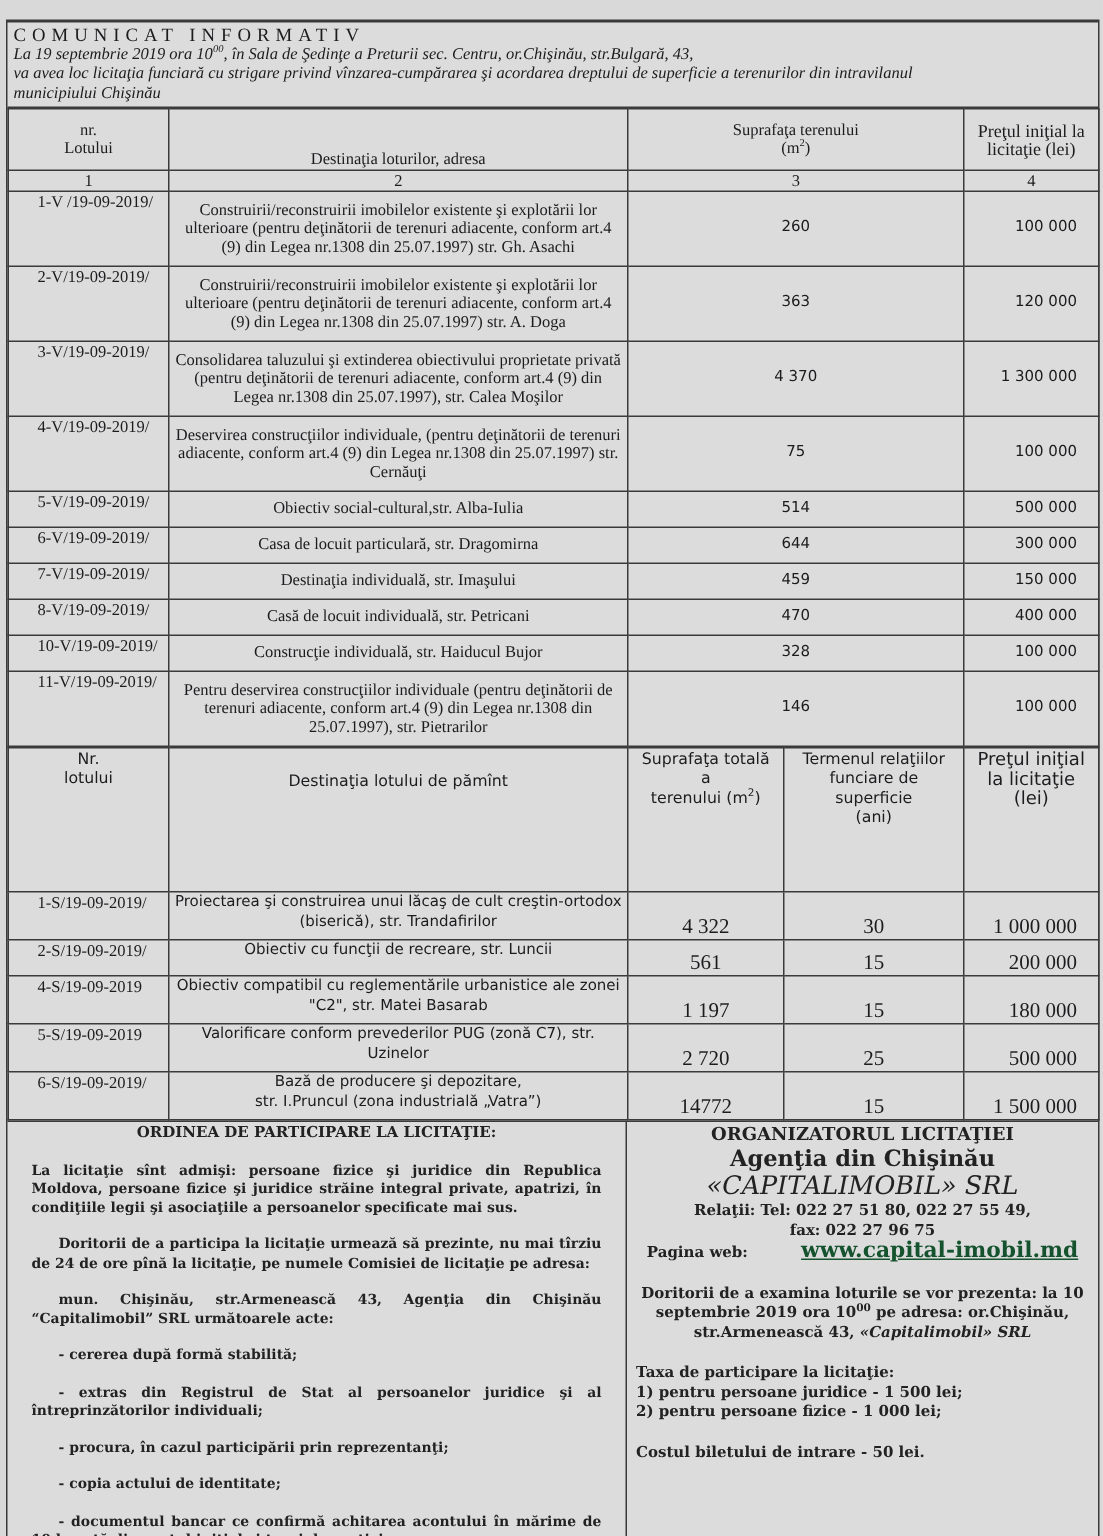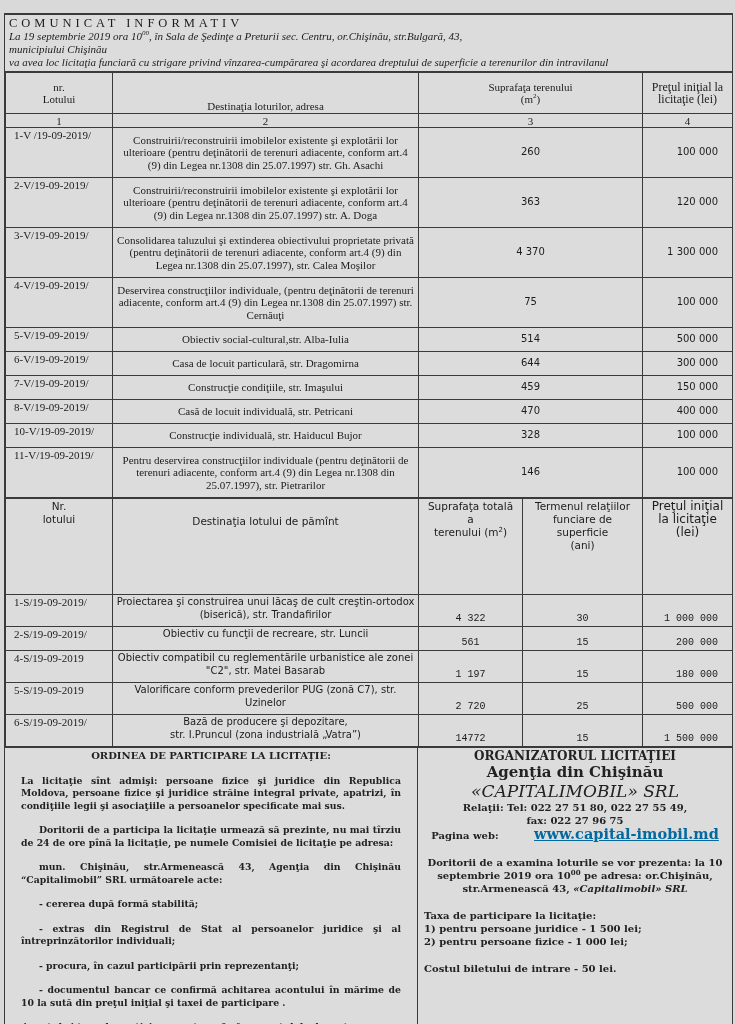--- a/index.html
+++ b/index.html
@@ -16,26 +16,26 @@
   }
   .title-block { text-align: left; padding: 1px 4px 2px 4px; border-bottom: 1px solid #3a3a3a; }
   .title { font-size: 12.5px; letter-spacing: 4px; font-weight: normal; line-height: 14px; }
   .subtitle { font-size: 11px; font-style: italic; line-height: 13px; }
   .subtitle sup { font-size: 7px; }
   table { border-collapse: collapse; width: 100%; table-layout: fixed; }
   td, th {
     border: 1px solid #3a3a3a; font-size: 11px; line-height: 12.5px;
     text-align: center; vertical-align: middle; padding: 1px 3px; font-weight: normal;
   }
-  .t1 td.lot, .t2 td.lot { text-align: left; vertical-align: top; padding-left: 8px; }
+  .t1 td.lot, .t2 td.lot { text-align: left; vertical-align: top; padding-left: 19px; }
   .t1 th { height: 38px; }
   .t1 .numrow td { height: 13px; line-height: 12px; padding: 0; }
   sup { font-size: 7px; line-height: 0; }
   .t2 th { height: 78px; font-family: "DejaVu Sans", sans-serif; font-size: 10.5px; line-height: 13px; }
-  .t2 td { font-family: Liberation Mono, monospace; font-size: 10px; line-height: 12.5px; }
+  .t2 td { font-family: Liberation Serif, serif; font-size: 14px; line-height: 12.5px; }
   .t2 td.lot { font-family: "Liberation Serif", serif; font-size: 11px; }
   .t2 td.bottom { vertical-align: bottom; }
   .bottom-grid { display: flex; border-top: 1px solid #3a3a3a; }
   .left-box {
     width: 404px; border-right: 1px solid #3a3a3a; padding: 2px 4px 3px 4px;
     font-family: "DejaVu Serif", serif; font-size: 9.3px; line-height: 12.5px; font-weight: bold; color: #222;
   }
   .left-box .head { text-align: center; font-size: 10px; }
   .left-box p { margin: 12px; text-align: justify; }
   .left-box .ind { text-indent: 18px; }
@@ -51,22 +51,22 @@
   .web { font-size: 14.5px; text-decoration: underline; }
   .gap { height: 14px; }
 </style>
 </head>
 <body>
 
 <div class="page">
   <div class="title-block">
     <div class="title">COMUNICAT INFORMATIV</div>
     <div class="subtitle"><span>La 19  septembrie 2019 ora 10</span><sup>00</sup><span>, în Sala de Şedinţe a Preturii sec. Centru, or.Chişinău, str.Bulgară, 43,</span></div>
+    <div class="subtitle">va avea loc licitaţia funciară cu strigare privind vînzarea-cumpărarea  şi acordarea dreptului de superficie a terenurilor din intravilanul</div>
     <div class="subtitle">municipiului Chişinău</div>
-    <div class="subtitle">va avea loc licitaţia funciară cu strigare privind vînzarea-cumpărarea  şi acordarea dreptului de superficie a terenurilor din intravilanul</div>
   </div>
 
   <table class="t1">
     <colgroup>
         <col style="width:107px">
         <col style="width:306px">
         <col style="width:224px">
         <col style="width:90px">
       </colgroup>
     <thead>
@@ -116,21 +116,21 @@
           <td style="font-family: &quot;DejaVu Sans&quot;, sans-serif; font-size: 10px; text-align: right; padding-right: 14px;">500 000</td>
         </tr>
         <tr style="height: 24px;">
           <td class="lot">6-V/19-09-2019/</td>
           <td>Casa de locuit particulară, str. Dragomirna</td>
           <td style="font-family: &quot;DejaVu Sans&quot;, sans-serif; font-size: 10px;">644</td>
           <td style="font-family: &quot;DejaVu Sans&quot;, sans-serif; font-size: 10px; text-align: right; padding-right: 14px;">300 000</td>
         </tr>
         <tr style="height: 24px;">
           <td class="lot">7-V/19-09-2019/</td>
-          <td>Construcţie condiţiile, str. Imaşului</td>
+          <td>Destinaţia individuală, str. Imaşului</td>
           <td style="font-family: &quot;DejaVu Sans&quot;, sans-serif; font-size: 10px;">459</td>
           <td style="font-family: &quot;DejaVu Sans&quot;, sans-serif; font-size: 10px; text-align: right; padding-right: 14px;">150 000</td>
         </tr>
         <tr style="height: 24px;">
           <td class="lot">8-V/19-09-2019/</td>
           <td>Casă de locuit individuală, str. Petricani</td>
           <td style="font-family: &quot;DejaVu Sans&quot;, sans-serif; font-size: 10px;">470</td>
           <td style="font-family: &quot;DejaVu Sans&quot;, sans-serif; font-size: 10px; text-align: right; padding-right: 14px;">400 000</td>
         </tr>
         <tr style="height: 24px;">
@@ -211,32 +211,33 @@
 
   <div class="bottom-grid">
     <div class="left-box">
       <div class="head">ORDINEA DE PARTICIPARE LA LICITAŢIE:</div>
       <p>La licitaţie sînt admişi: persoane fizice şi juridice din Republica Moldova, persoane fizice şi juridice străine integral private, apatrizi,  în condiţiile legii şi asociaţiile a persoanelor specificate mai sus.</p>
       <p class="ind">Doritorii de a participa la licitaţie urmează să prezinte, nu mai tîrziu de 24 de ore pînă la licitaţie, pe numele Comisiei de licitaţie pe adresa:</p>
       <p class="ind">mun. Chişinău, str.Armenească 43, Agenţia din Chişinău “Capitalimobil” SRL următoarele acte:</p>
       <p class="ind">-  cererea după formă stabilită;</p>
       <p class="ind">-  extras din Registrul de Stat al persoanelor juridice şi al întreprinzătorilor individuali;</p>
       <p class="ind">- procura, în cazul participării prin reprezentanţi;</p>
+      <p class="ind">- copia actului de identitate;</p>
       <p class="ind">-  documentul bancar ce confirmă achitarea acontului în mărime de 10 la sută din preţul iniţial şi taxei de participare .</p>
       <p class="ital">Acontul şi taxa de participare se transferă pe contul de decontare:</p>
       <p class="ital" style="margin-top:0">BC „Victoriabank”S.A., fil.nr.17 Chişinău  Cod OIF VICBMD2X457</p>
 
     </div>
     <div class="right-box">
       <div class="c org-title">ORGANIZATORUL LICITAŢIEI</div>
       <div class="c agency">Agenţia din Chişinău</div>
       <div class="c brand">«CAPITALIMOBIL» SRL</div>
       <div class="c">Relaţii:   Tel:  022 27 51 80, 022 27 55 49,</div>
       <div class="c">fax: 022 27 96 75</div>
-      <div class="c"><span>Pagina web: </span><a class="web" style="color:#0369a1;margin-left:32px;">www.capital-imobil.md</a></div>
+      <div class="c"><span>Pagina web: </span><a class="web" style="color:#14532d;margin-left:32px;">www.capital-imobil.md</a></div>
       <div class="gap"></div>
       <div class="c"><span>Doritorii de a examina loturile se vor prezenta: la 10 septembrie 2019 ora 10</span><sup>00</sup><span> pe adresa: or.Chişinău, str.Armenească 43, </span><i>«Capitalimobil» SRL</i></div>
       <div class="gap"></div>
       <div>Taxa de participare la licitaţie:</div>
       <div>1) pentru persoane juridice -  1 500 lei;</div>
       <div>2) pentru persoane fizice -  1 000 lei;</div>
       <div class="gap"></div>
       <div>Costul biletului de intrare - 50 lei.</div>
     </div>
   </div>

